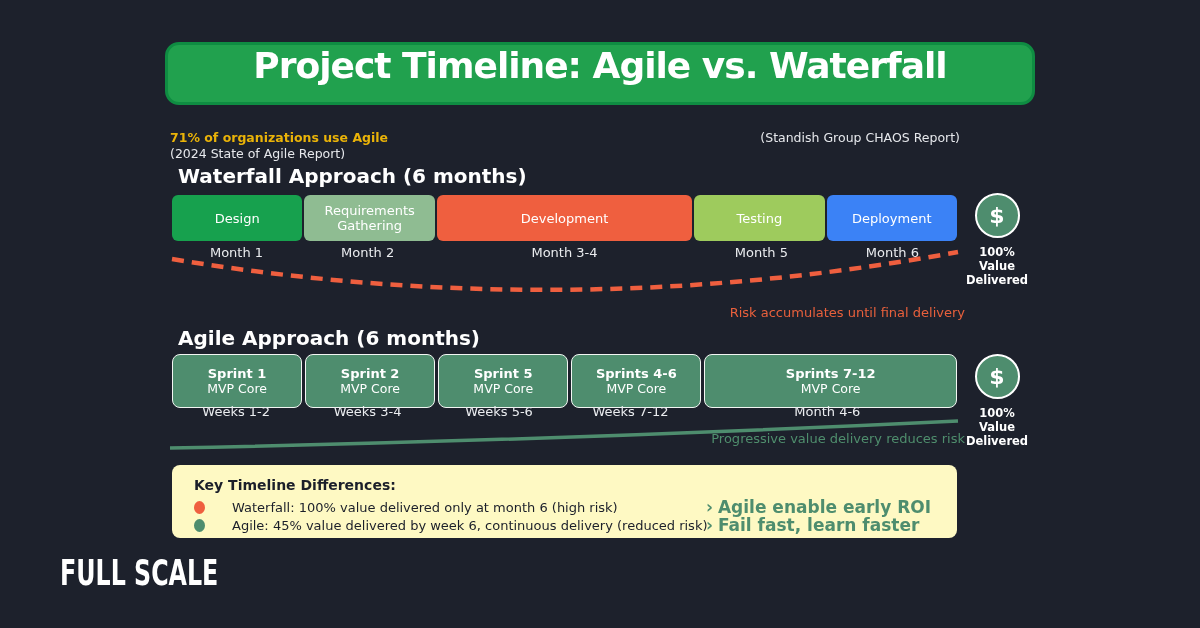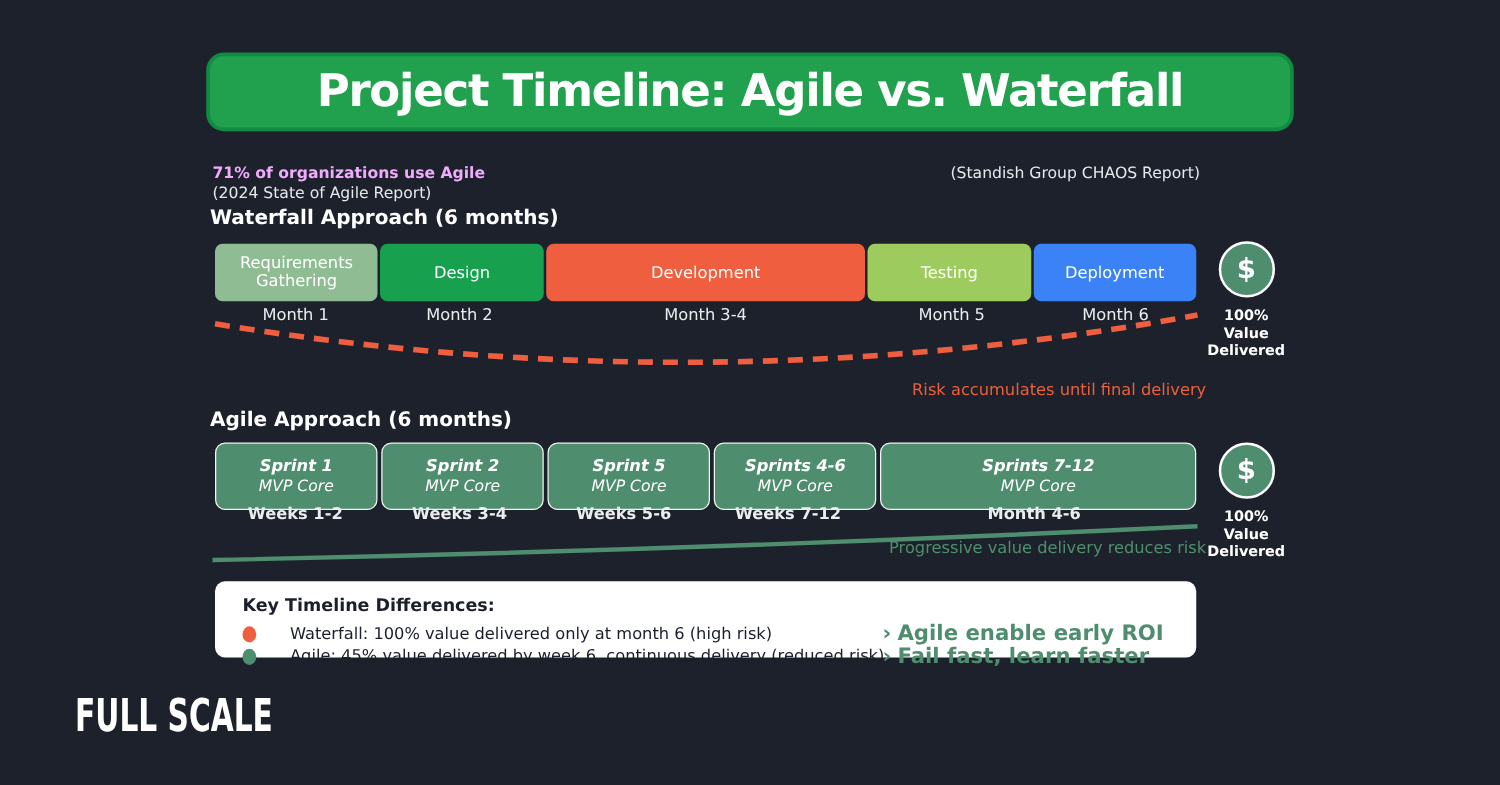--- a/index.html
+++ b/index.html
@@ -5,78 +5,78 @@
   html,body{margin:0;padding:0;background:#1D212C;}
   *{box-sizing:border-box;}
   .canvas{
     position:relative;width:1200px;height:628px;background:#1D212C;overflow:hidden;
     font-family:"DejaVu Sans","Liberation Sans",sans-serif;color:#fff;
   }
   
   .banner{
     position:absolute;left:165px;top:42px;width:870px;height:63px;
     background:#21A14E;border:3px solid #0F8C42;border-radius:14px;
-    display:flex;align-items:center;justify-content:center;
+    display:flex;justify-content:center;
   }
   .banner h1{
     margin:0;font-size:36px;font-weight:800;letter-spacing:-1px;color:#fff;white-space:nowrap;
   }
   
   .stat{position:absolute;top:130px;font-size:12.5px;line-height:16px;}
   .stat-left{left:170px;text-align:left;}
   .stat-right{right:240px;text-align:right;}
-  .stat .head{font-weight:700;color:#f0abfc;}
+  .stat .head{font-weight:700;color:#eab308;}
   .stat .src{color:#E6E8EC;font-weight:400;}
   
-  .section-heading{position:absolute;left:168px;font-size:16px;font-weight:800;color:#fff;}
+  .section-heading{position:absolute;left:178px;font-size:20px;font-weight:800;color:#fff;}
   .wf-heading{top:164px;}
   .ag-heading{top:326px;}
   
   .bar-row{position:absolute;left:172px;width:785px;display:flex;}
   .wf-bars{top:195px;height:46px;gap:2px;}
   .wf-phase{
     border-radius:6px;display:flex;align-items:center;justify-content:center;
     text-align:center;font-size:13px;line-height:15px;color:#fff;padding:2px 4px;
   }
   .flex-1{flex:1;}
   .flex-2{flex:2.02;}
   .label-row{position:absolute;left:172px;width:785px;display:flex;font-size:13px;color:#EAECEF;}
   .wf-labels{top:245px;gap:2px;}
   .label-cell{text-align:center;}
   
-  .ag-bars{top:354px;height:54px;gap:3px;font-style:italic;}
+  .ag-bars{top:354px;height:54px;gap:3px;}
   .sprint{
     border-radius:8px;border:1.5px solid #F2F6F3;
     display:flex;flex-direction:column;align-items:center;justify-content:center;
     text-align:center;color:#fff;line-height:15px;padding:2px 4px;
   }
   .sprint .t{font-weight:700;font-size:13px;}
   .sprint .s{font-size:12.5px;}
-  .ag-labels{top:404px;gap:3px;font-weight:bold;}
+  .ag-labels{top:404px;gap:3px;}
   
   .value-badge{position:absolute;width:66px;text-align:center;}
   .vb-wf{left:964px;top:193px;}
   .vb-ag{left:964px;top:354px;}
   .vb-circle{
     width:45px;height:45px;border-radius:50%;margin:0 auto;
     border:2.5px solid #fff;display:flex;align-items:center;justify-content:center;
     font-size:22px;font-weight:800;color:#fff;
   }
   .vb-text{margin-top:7px;font-size:11.5px;font-weight:700;line-height:14px;color:#fff;}
   
   .curve{position:absolute;left:165px;width:800px;pointer-events:none;}
   .risk-curve{top:246px;height:64px;}
   .value-line{top:412px;height:42px;}
   .note{position:absolute;left:165px;width:800px;text-align:right;font-size:13px;}
   .risk-note{top:305px;}
   .progress-note{top:431px;}
   
   .key-box{
-    position:absolute;left:172px;top:465px;width:785px;height:61px;
-    background:#ffffff;border-radius:8px;color:#1B1F2A;padding:12px 24px 0 22px;
+    position:absolute;left:172px;top:465px;width:785px;height:73px;
+    background:#fef9c3;border-radius:8px;color:#1B1F2A;padding:12px 24px 0 22px;
   }
   .key-title{font-size:14px;font-weight:800;margin-bottom:6px;}
   .key-item{display:flex;align-items:center;font-size:13px;line-height:17.5px;gap:18px;}
   .bullet{width:11px;height:13px;border-radius:50%;margin-right:9px;flex:0 0 auto;}
   .key-highlights{position:absolute;right:26px;top:34px;font-size:17px;font-weight:700;line-height:17.5px;}
   .hl .pre{margin-right:5px;}
   
   .logo{
     position:absolute;left:60px;top:558px;font-size:25px;font-weight:800;color:#fff;
     display:inline-block;transform:scale(0.95,1.45);transform-origin:left center;
@@ -96,25 +96,25 @@
     <div class="head">71% of organizations use Agile</div>
     <div class="src">(2024 State of Agile Report)</div>
   </div>
   <div class="stat stat-right">
     <div class="src">(Standish Group CHAOS Report)</div>
   </div>
 
   <div class="section-heading wf-heading">Waterfall Approach (6 months)</div>
 
   <div class="bar-row wf-bars">
+    <div class="wf-phase flex-1" style="background: rgb(23, 161, 78);">
+        <span>Design</span>
+      </div>
     <div class="wf-phase flex-1" style="background: rgb(143, 188, 146);">
         <span>Requirements Gathering</span>
-      </div>
-    <div class="wf-phase flex-1" style="background: rgb(23, 161, 78);">
-        <span>Design</span>
       </div>
     <div class="wf-phase flex-2" style="background: rgb(239, 95, 63);">
         <span>Development</span>
       </div>
     <div class="wf-phase flex-1" style="background: rgb(158, 203, 93);">
         <span>Testing</span>
       </div>
     <div class="wf-phase flex-1" style="background: #3b82f6;">
         <span>Deployment</span>
       </div>

